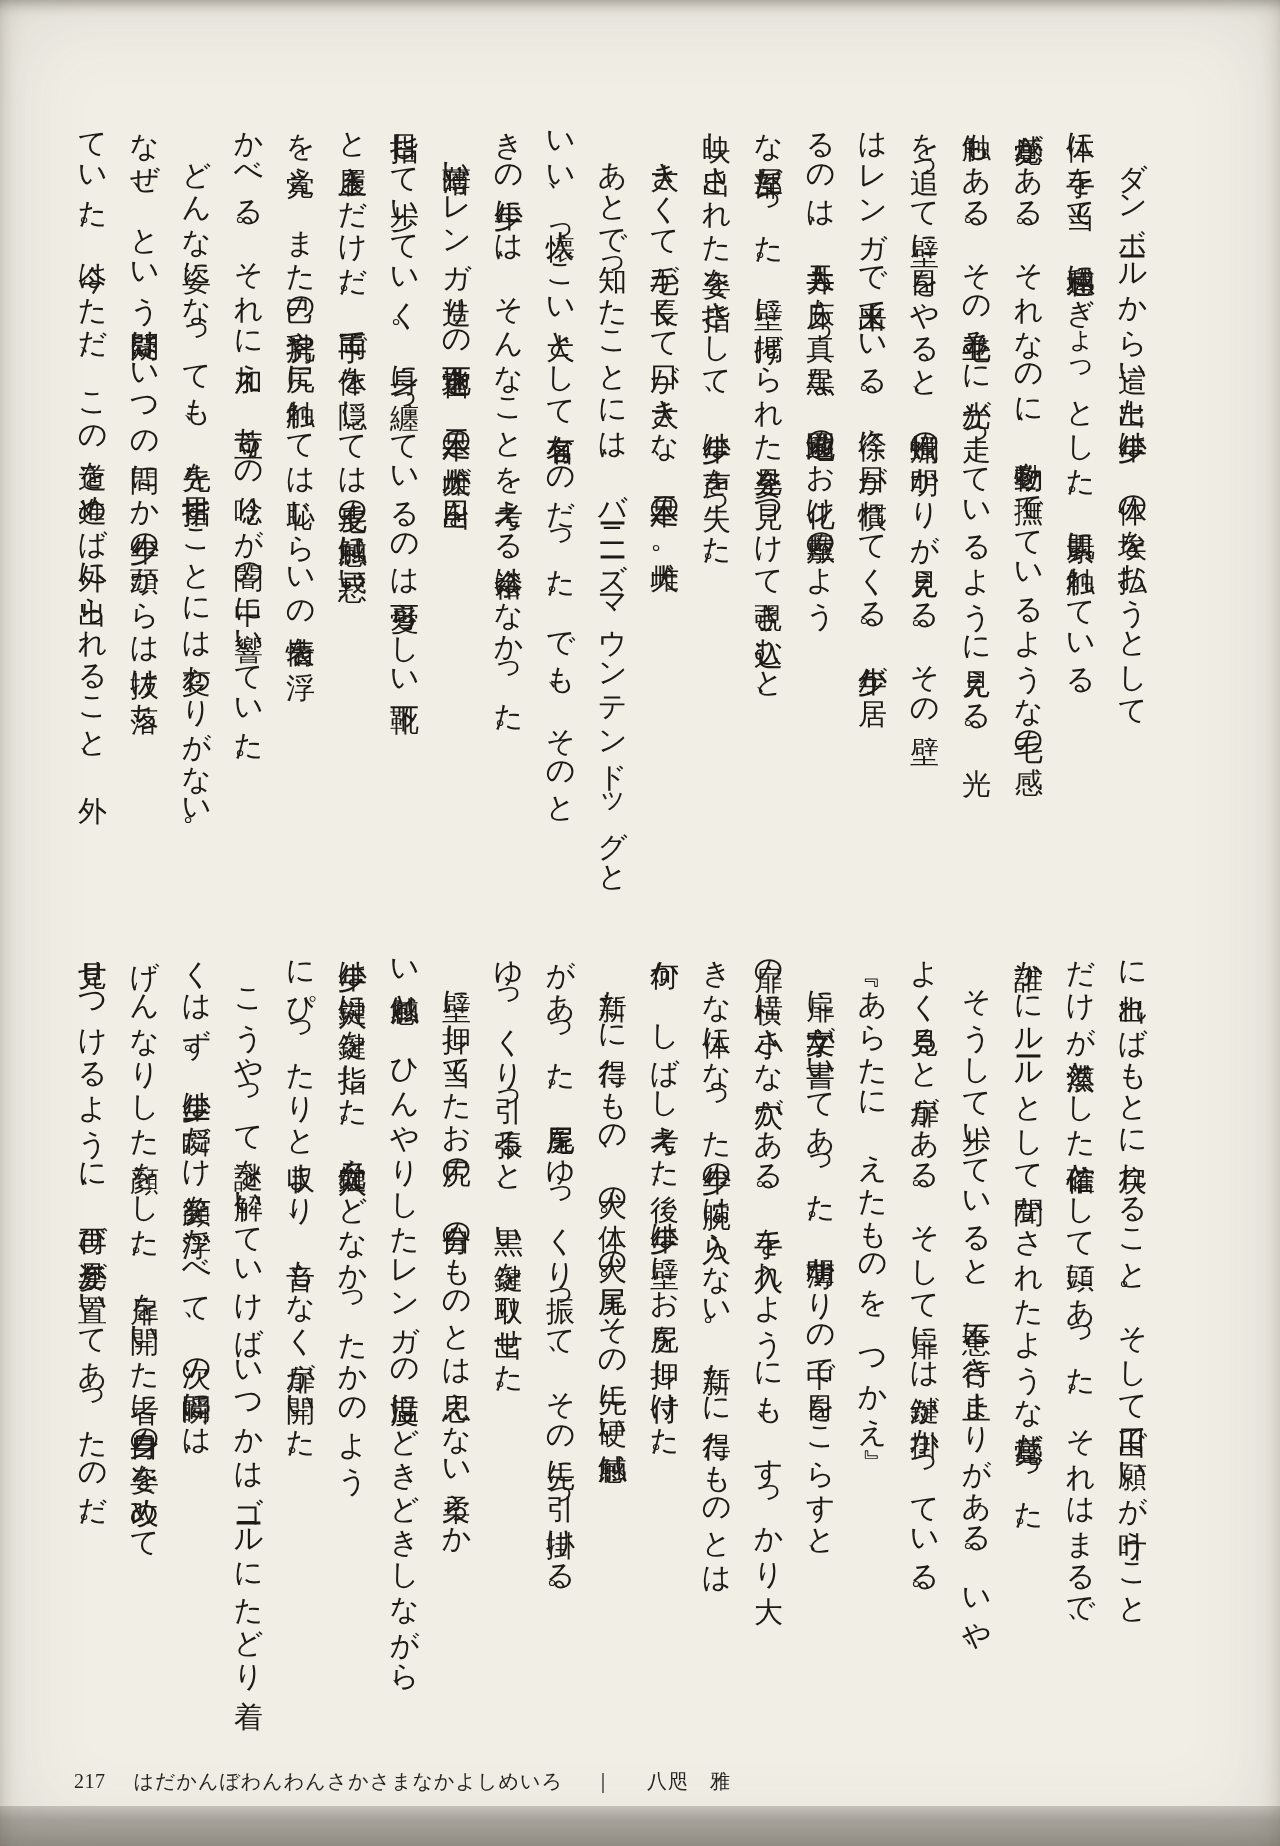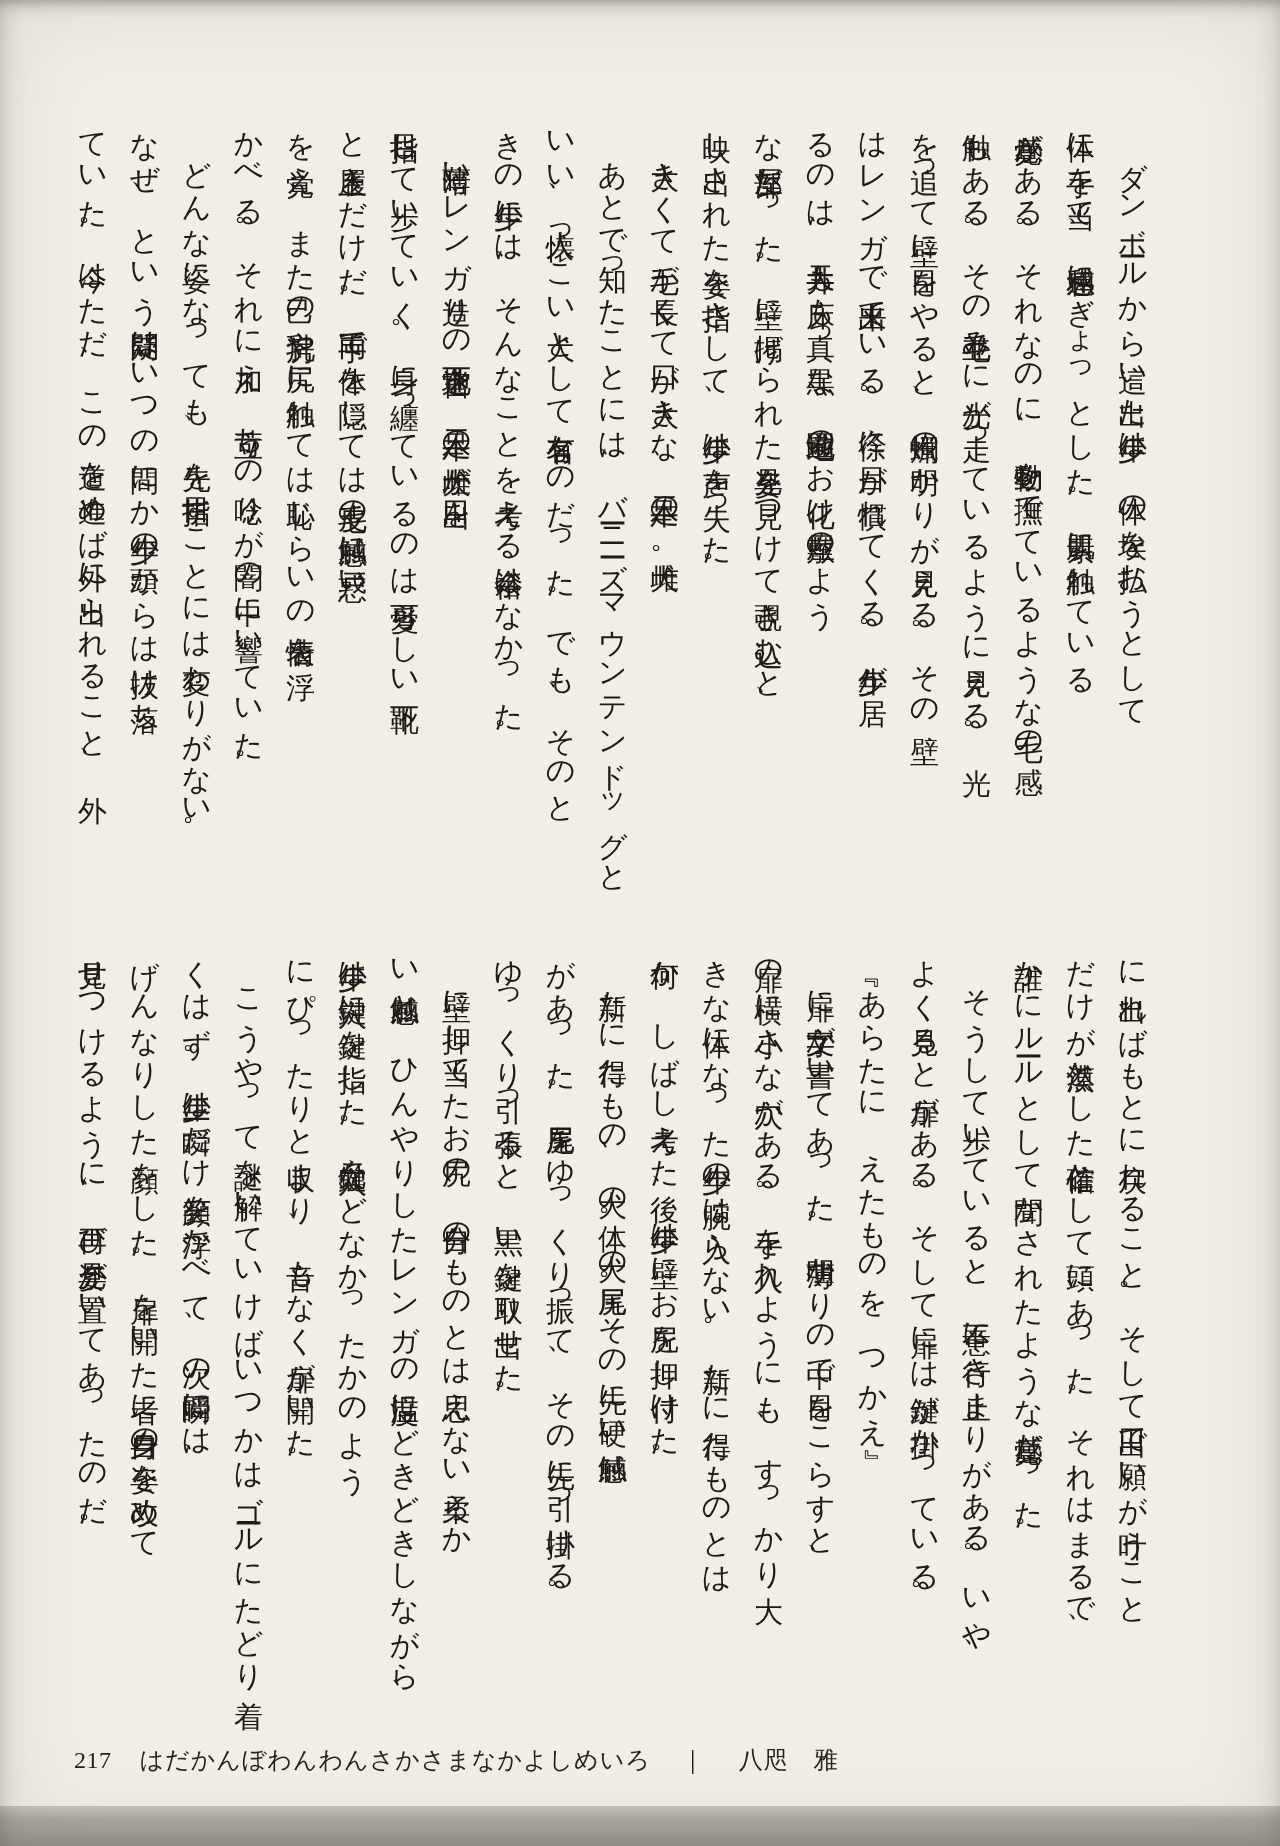--- a/index.html
+++ b/index.html
@@ -27,25 +27,25 @@
     font-size:29px;
     letter-spacing:.5px;
     z-index:1;
   }
   .vblock.top{top:112px;right:121px;width:1092px;height:778px;}
   .vblock.bottom{top:940px;right:121px;width:1092px;height:775px;}
   .vcol{line-height:52px;white-space:nowrap;}
   .footer{
     position:absolute;left:74px;top:1744px;z-index:1;
     display:flex;align-items:baseline;
-    font-size:24px;letter-spacing:.5px;color:#262421;
+    font-size:20px;letter-spacing:.5px;color:#262421;
   }
   .footer .title{margin-left:28px;letter-spacing:1px;}
   .footer .sep{margin-left:30px;}
-  .footer .author{margin-left:34px;letter-spacing:1px;}
+  .footer .author{margin-left:34px;letter-spacing:1px;margin-top:24px;}
   .bottom-band{
     position:absolute;left:0;right:0;bottom:0;height:40px;z-index:4;
     background:linear-gradient(180deg,#c9c5be 0%,#aaa69e 35%,#99958d 100%);
   }
 </style>
 </head>
 <body>
 
 <div class="page">
 

